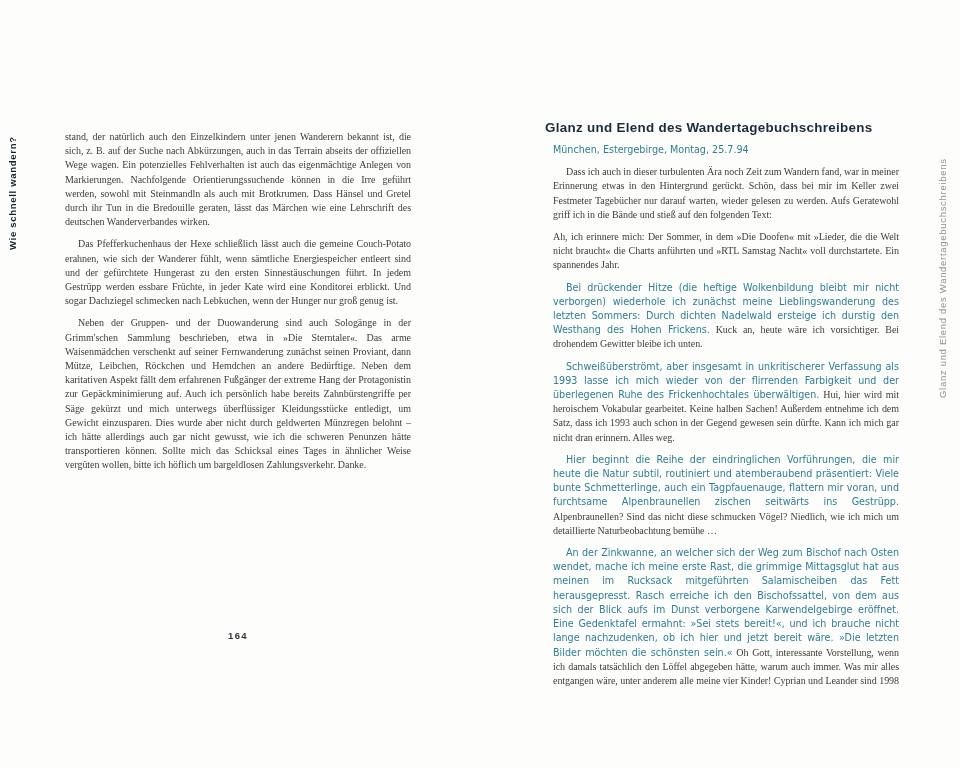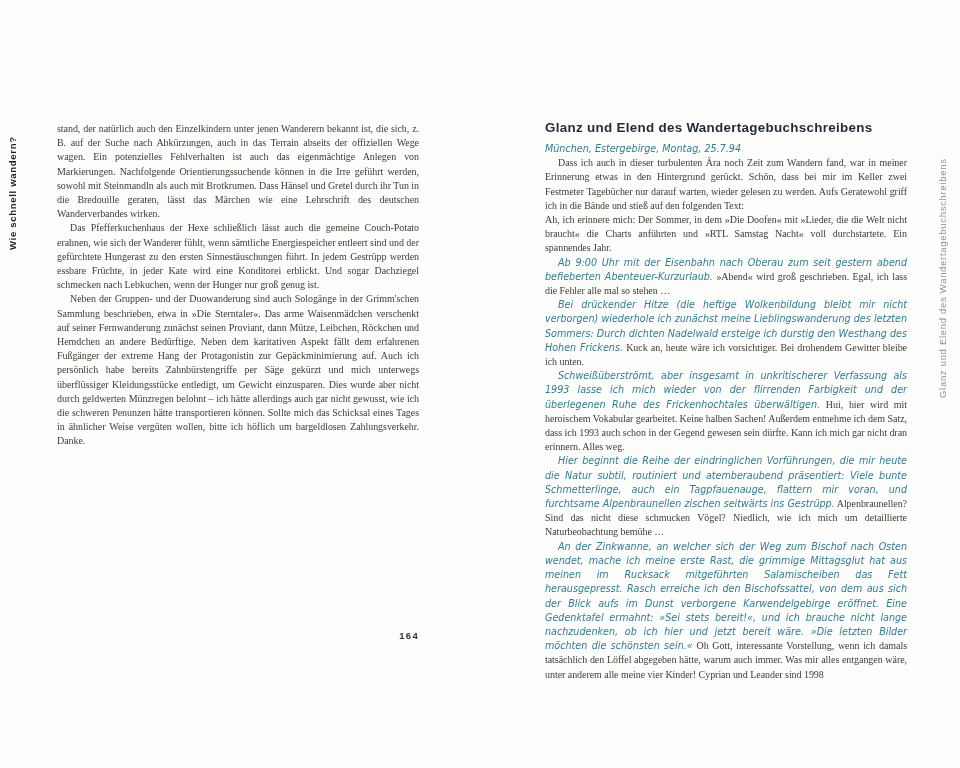--- a/index.html
+++ b/index.html
@@ -11,33 +11,32 @@
     font-family:"Liberation Serif", serif;
     color:#403c36;
     -webkit-font-smoothing:antialiased;
   }
   
   .text-col { position:absolute; width:362px; }
   #left-col  { left:57px;  top:122px; }
   #right-col { left:545px; top:120px; }
 
   .para {
-    margin:0;
+    margin:8px;
     text-align:justify;
     font-size:10px;
     line-height:14.2px;
     letter-spacing:-0.05px;
     hyphens:none;
   }
   .para.indent { text-indent:13px; }
 
   .seg-serif { font-family:"Liberation Serif", serif; color:#403c36; }
   .seg-hand  {
     font-family:"DejaVu Sans", sans-serif;
-    font-style:italic;
     color:#2e7e94;
     font-size:9.6px;
     letter-spacing:0;
   }
 
   .chapter-heading {
     margin:0 0 7px 0;
     font-family:"Liberation Sans", sans-serif;
     font-weight:700;
     font-size:13.4px;
@@ -55,21 +54,21 @@
     font-size:9.5px;
     letter-spacing:0.7px;
   }
   #vert-left  { left:7px;   top:250px; color:#14222e; font-weight:700; }
   #vert-right { left:937px; top:398px; color:#8f9296; font-weight:400; }
 
   .page-num {
     position:absolute;
     top:630px;
     width:362px;
-    text-align:right;
+    text-align:center;
     font-family:"Liberation Sans", sans-serif;
     font-weight:700;
     font-size:9.5px;
     letter-spacing:1.3px;
     color:#2f3338;
   }
   #page-num-left  { left:57px; }
   #page-num-right { left:545px; }
 </style>
 </head>
@@ -86,21 +85,20 @@
       <p class="para indent"><span class="seg-serif">Das Pfefferkuchenhaus der Hexe schließlich lässt auch die gemeine Couch-Potato erahnen, wie sich der Wanderer fühlt, wenn sämtliche Energiespeicher entleert sind und der gefürchtete Hungerast zu den ersten Sinnestäuschungen führt. In jedem Gestrüpp werden essbare Früchte, in jeder Kate wird eine Konditorei erblickt. Und sogar Dachziegel schmecken nach Lebkuchen, wenn der Hunger nur groß genug ist.</span></p>
       <p class="para indent"><span class="seg-serif">Neben der Gruppen- und der Duowanderung sind auch Sologänge in der Grimm'schen Sammlung beschrieben, etwa in »Die Sterntaler«. Das arme Waisenmädchen verschenkt auf seiner Fernwanderung zunächst seinen Proviant, dann Mütze, Leibchen, Röckchen und Hemdchen an andere Bedürftige. Neben dem karitativen Aspekt fällt dem erfahrenen Fußgänger der extreme Hang der Protagonistin zur Gepäckminimierung auf. Auch ich persönlich habe bereits Zahnbürstengriffe per Säge gekürzt und mich unterwegs überflüssiger Kleidungsstücke entledigt, um Gewicht einzusparen. Dies wurde aber nicht durch geldwerten Münzregen belohnt – ich hätte allerdings auch gar nicht gewusst, wie ich die schweren Penunzen hätte transportieren können. Sollte mich das Schicksal eines Tages in ähnlicher Weise vergüten wollen, bitte ich höflich um bargeldlosen Zahlungsverkehr. Danke.</span></p>
     </div>
 
   <div id="right-col" class="text-col">
     <h1 class="chapter-heading">Glanz und Elend des Wandertagebuchschreibens</h1>
     <div>
         <p class="para"><span class="seg-hand">München, Estergebirge, Montag, 25.7.94</span></p>
         <p class="para indent"><span class="seg-serif">Dass ich auch in dieser turbulenten Ära noch Zeit zum Wandern fand, war in meiner Erinnerung etwas in den Hintergrund gerückt. Schön, dass bei mir im Keller zwei Festmeter Tagebücher nur darauf warten, wieder gelesen zu werden. Aufs Geratewohl griff ich in die Bände und stieß auf den folgenden Text:</span></p>
         <p class="para"><span class="seg-serif">Ah, ich erinnere mich: Der Sommer, in dem »Die Doofen« mit »Lieder, die die Welt nicht braucht« die Charts anführten und »RTL Samstag Nacht« voll durchstartete. Ein spannendes Jahr.</span></p>
-        <p class="para indent"><span class="seg-hand">Ab 9:00 Uhr mit der Eisenbahn nach Oberau zum seit gestern abend befieberten Abenteuer-Kurzurlaub.</span><span class="seg-serif"> »Abend« wird groß geschrieben. Egal, ich lass die Fehler alle mal so stehen …</span></p>
         <p class="para indent"><span class="seg-hand">Bei drückender Hitze (die heftige Wolkenbildung bleibt mir nicht verborgen) wiederhole ich zunächst meine Lieblingswanderung des letzten Sommers: Durch dichten Nadelwald ersteige ich durstig den Westhang des Hohen Frickens.</span><span class="seg-serif"> Kuck an, heute wäre ich vorsichtiger. Bei drohendem Gewitter bleibe ich unten.</span></p>
         <p class="para indent"><span class="seg-hand">Schweißüberströmt, aber insgesamt in unkritischerer Verfassung als 1993 lasse ich mich wieder von der flirrenden Farbigkeit und der überlegenen Ruhe des Frickenhochtales überwältigen.</span><span class="seg-serif"> Hui, hier wird mit heroischem Vokabular gearbeitet. Keine halben Sachen! Außerdem entnehme ich dem Satz, dass ich 1993 auch schon in der Gegend gewesen sein dürfte. Kann ich mich gar nicht dran erinnern. Alles weg.</span></p>
         <p class="para indent"><span class="seg-hand">Hier beginnt die Reihe der eindringlichen Vorführungen, die mir heute die Natur subtil, routiniert und atemberaubend präsentiert: Viele bunte Schmetterlinge, auch ein Tagpfauenauge, flattern mir voran, und furchtsame Alpenbraunellen zischen seitwärts ins Gestrüpp.</span><span class="seg-serif"> Alpenbraunellen? Sind das nicht diese schmucken Vögel? Niedlich, wie ich mich um detaillierte Naturbeobachtung bemühe …</span></p>
         <p class="para indent"><span class="seg-hand">An der Zinkwanne, an welcher sich der Weg zum Bischof nach Osten wendet, mache ich meine erste Rast, die grimmige Mittagsglut hat aus meinen im Rucksack mitgeführten Salamischeiben das Fett herausgepresst. Rasch erreiche ich den Bischofssattel, von dem aus sich der Blick aufs im Dunst verborgene Karwendelgebirge eröffnet. Eine Gedenktafel ermahnt: »Sei stets bereit!«, und ich brauche nicht lange nachzudenken, ob ich hier und jetzt bereit wäre. »Die letzten Bilder möchten die schönsten sein.«</span><span class="seg-serif"> Oh Gott, interessante Vorstellung, wenn ich damals tatsächlich den Löffel abgegeben hätte, warum auch immer. Was mir alles entgangen wäre, unter anderem alle meine vier Kinder! Cyprian und Leander sind 1998</span></p>
       </div>
   </div>
 
   <div id="page-num-left" class="page-num">164</div>
 
 

